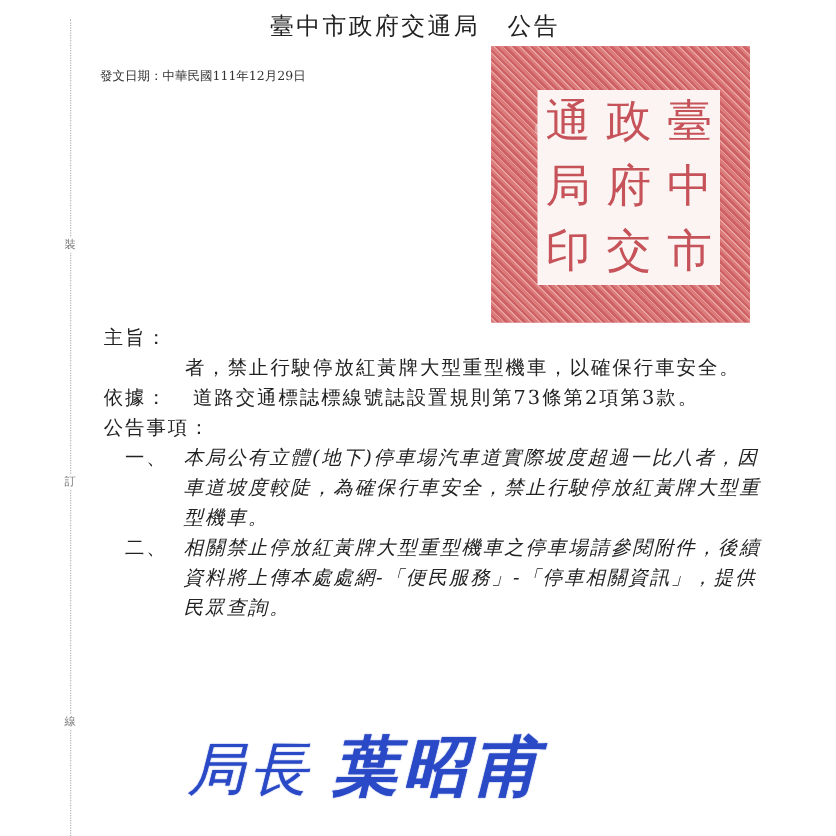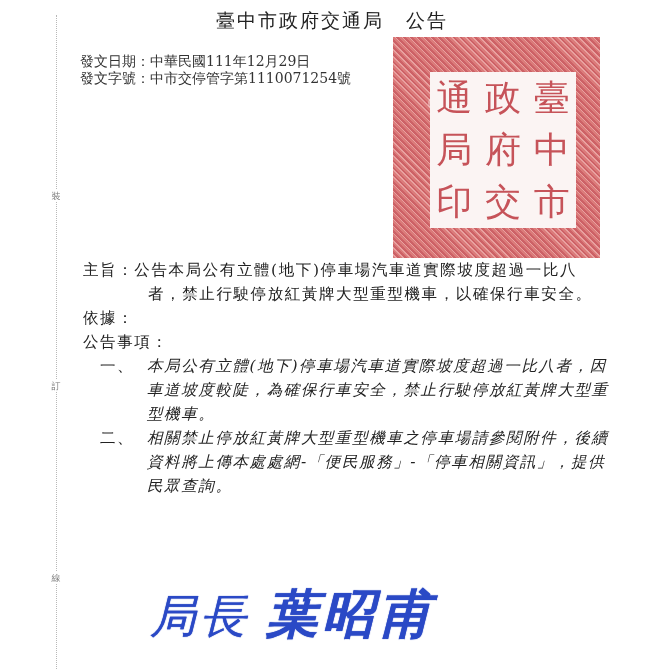--- a/index.html
+++ b/index.html
@@ -17,21 +17,21 @@
       position: absolute; left: 49px; width: 14px; text-align: center;
       font-size: 9px; color: #777; background: #fff; line-height: 12px;
     }
     .title {
       position: absolute; left: 0; width: 664px; top: 8px; text-align: center;
       font-size: 19px; letter-spacing: 2px; color: #222;
     }
     .title .gap { display: inline-block; width: 22px; }
     .meta {
       position: absolute; left: 80px; top: 53px;
-      font-size: 14px; line-height: 17px; color: #333;
+      font-size: 10px; line-height: 17px; color: #333;
     }
     .stamp {
       position: absolute; left: 393px; top: 37px; width: 207px; height: 221px;
       background:
         radial-gradient(circle at 20% 30%, rgba(255,255,255,0.35) 0 6px, transparent 7px),
         radial-gradient(circle at 70% 80%, rgba(255,255,255,0.3) 0 5px, transparent 6px),
         repeating-linear-gradient(45deg, #d9706f 0 2px, #e89a98 2px 3px, #c9545a 3px 5px),
         #d56466;
       opacity: 0.92;
     }
@@ -44,21 +44,21 @@
     }
     .stamp-char {
       display: flex; align-items: center; justify-content: center;
       font-size: 36px; color: #c2454c; font-family: "DejaVu Serif", serif;
       font-weight: normal; direction: ltr; line-height: 1;
     }
     .body-text {
       position: absolute; left: 83px; font-size: 15.5px; line-height: 24px; color: #222;
       letter-spacing: 1.6px;
     }
-    .row { display: flex; }
+    .row { display: flex; gap: 20px; }
     .label { white-space: nowrap; }
     .content { }
     .indent-line { padding-left: 65px; text-align: center; }
     .item { display: flex; padding-left: 17px; }
     .item .num { white-space: nowrap; width: 47px; }
     .item .txt { width: 470px; font-style: italic; }
     .signature {
       position: absolute; left: 150px; top: 588px;
       font-size: 52px; color: #2a49c6; font-weight: bold; letter-spacing: 4px;
       font-family: "DejaVu Serif", serif; line-height: 1;
@@ -74,48 +74,47 @@
 <div class="binding-label" style="top:190px">裝</div>
 <div class="binding-label" style="top:380px">訂</div>
 <div class="binding-label" style="top:572px">線</div>
 
 <div class="title">
   <span>臺中市政府交通局</span><span class="gap"></span><span>公告</span>
 </div>
 
 <div class="meta">
   <div><span>發文日期：</span><span>中華民國111年12月29日</span></div>
-  <div><span>發文字號：</span><span>中市交停管字第1110071254號</span></div>
 </div>
 
 <div class="stamp">
   <div class="stamp-inner">
     <div class="stamp-char">臺</div>
     <div class="stamp-char">中</div>
     <div class="stamp-char">市</div>
     <div class="stamp-char">政</div>
     <div class="stamp-char">府</div>
     <div class="stamp-char">交</div>
     <div class="stamp-char">通</div>
     <div class="stamp-char">局</div>
     <div class="stamp-char">印</div>
   </div>
 </div>
 
 <div class="body-text" style="top:258px">
   <div class="row">
     <span class="label">主旨：</span>
-    <span class="content">公告本局公有立體(地下)停車場汽車道實際坡度超過一比八</span>
   </div>
   <div class="indent-line">者，禁止行駛停放紅黃牌大型重型機車，以確保行車安全。</div>
 </div>
 
 <div class="body-text" style="top:306px">
   <div class="row">
     <span class="label">依據：</span>
+    <span class="content">道路交通標誌標線號誌設置規則第73條第2項第3款。</span>
   </div>
 </div>
 
 <div class="body-text" style="top:330px">
   <div>公告事項：</div>
   <div class="item">
     <span class="num">一、</span>
     <span class="txt">本局公有立體(地下)停車場汽車道實際坡度超過一比八者，因車道坡度較陡，為確保行車安全，禁止行駛停放紅黃牌大型重型機車。</span>
   </div>
   <div class="item">

